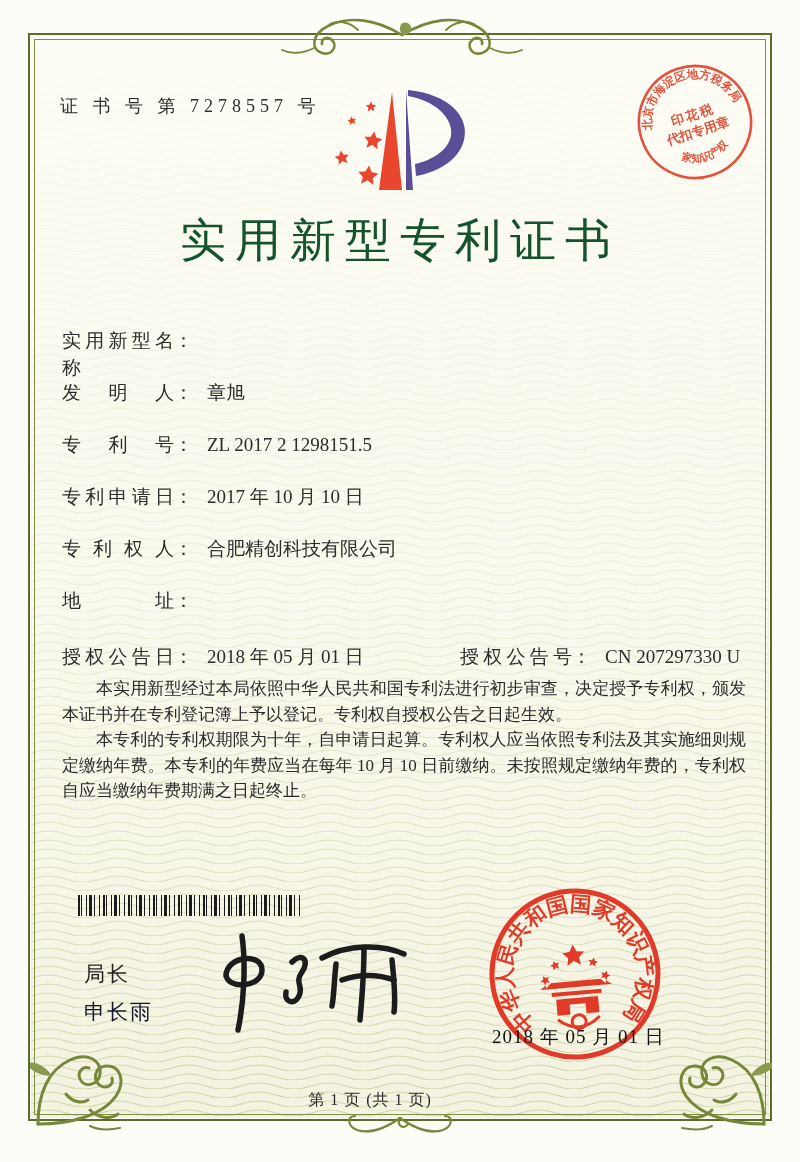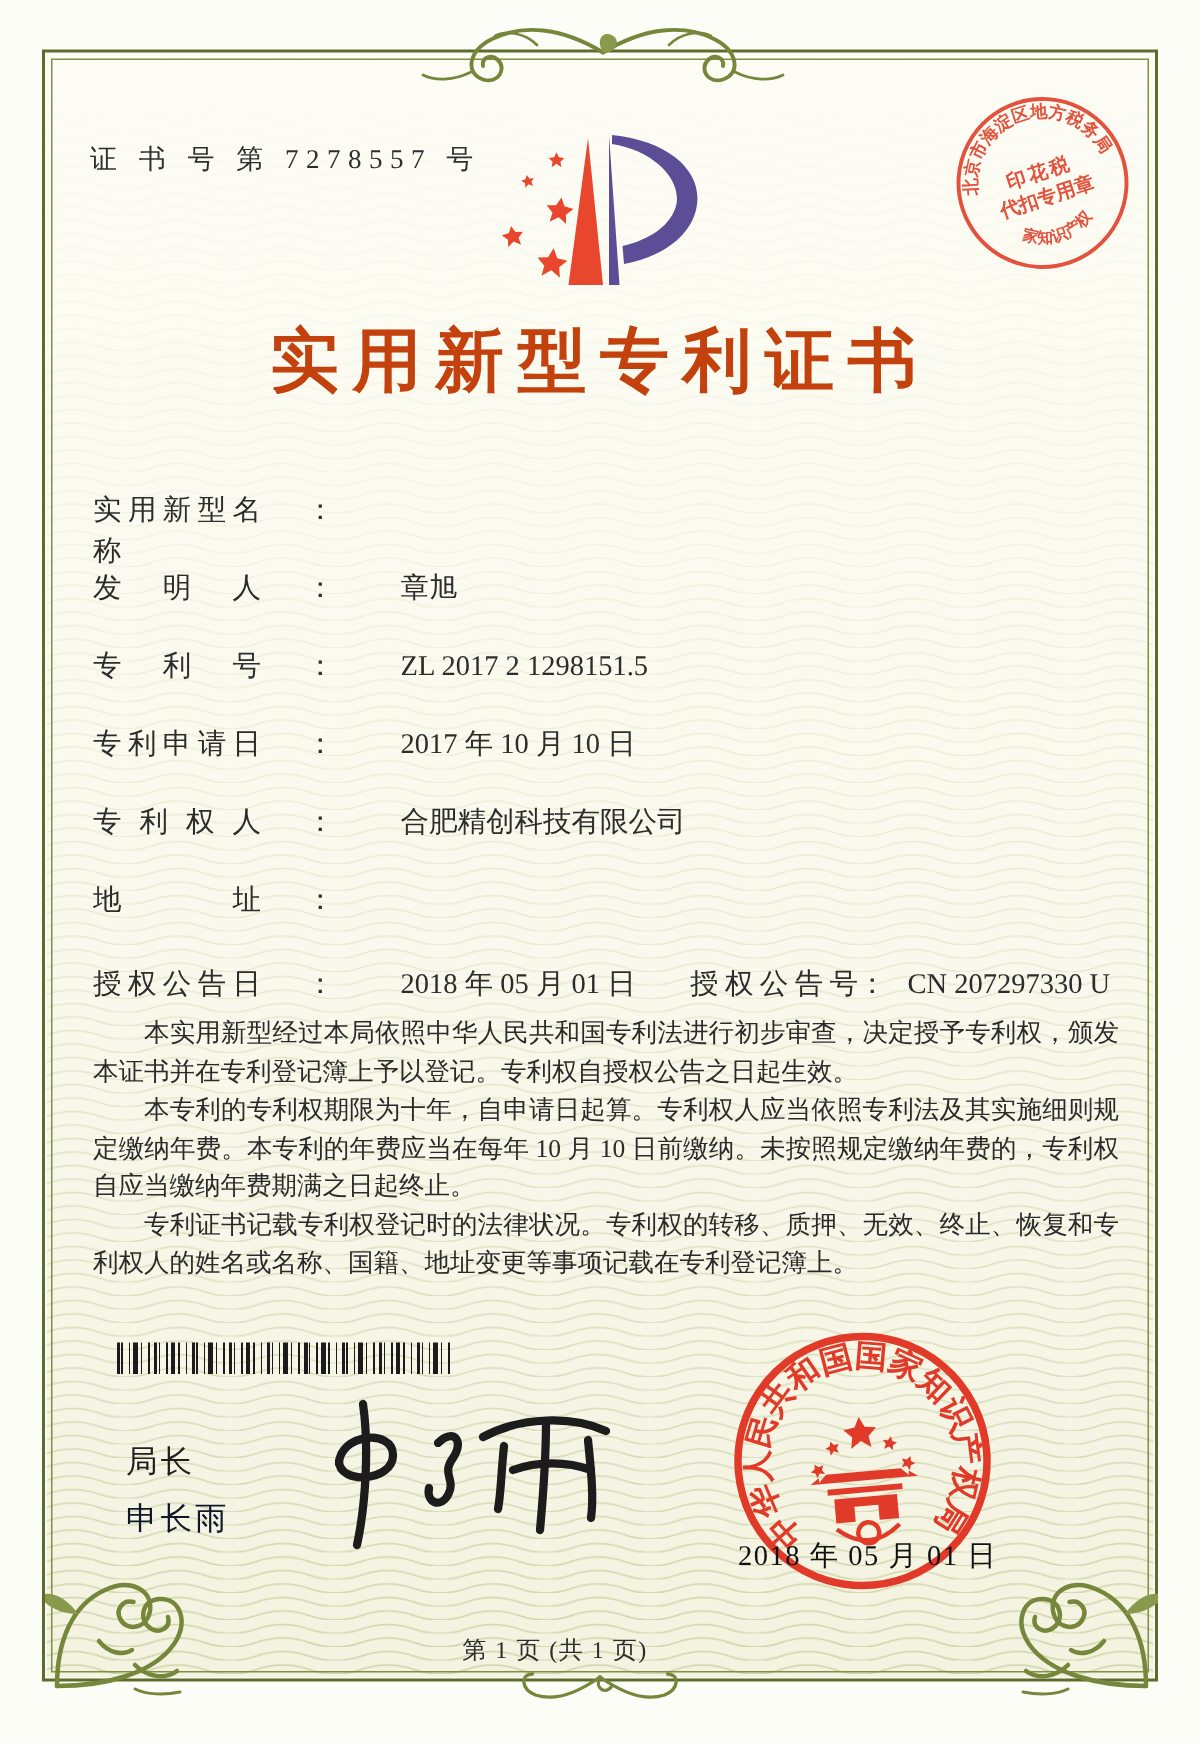--- a/index.html
+++ b/index.html
@@ -12,24 +12,24 @@
   .frame-inner { position:absolute; left:4px; top:4px; right:4px; bottom:4px;
                  border:1px solid #7f8f44; }
   .waves { position:absolute; left:31px; top:36px; width:738px; height:1082px; pointer-events:none; }
 
   .cert-no { position:absolute; left:60px; top:94px; font-size:18px; letter-spacing:5px; color:#2e2e2e; }
 
   .logo { position:absolute; left:318px; top:76px; }
   .stamp { position:absolute; left:627px; top:52px; }
 
   .title { position:absolute; left:0; top:210px; width:100%; text-align:center;
-           font-size:46px; letter-spacing:9px; color:#c2410c; font-weight:700; }
+           font-size:46px; letter-spacing:9px; color:#14532d; font-weight:400; }
 
   .fields { position:absolute; left:62px; top:327px; width:686px; font-size:19px; color:#2c2c2c; }
-  .frow { position:absolute; left:0; display:flex; align-items:flex-start; line-height:27px;gap:30px; }
+  .frow { position:absolute; left:0; display:flex; align-items:flex-start; line-height:27px; }
   .flabel { display:inline-block; width:112px; text-align:justify; text-align-last:justify; }
   .fcolon { display:inline-block; margin-right:14px; }
   .fvalue { display:inline-block; max-width:520px; }
   .grant-right { position:absolute; left:398px; top:0; display:flex; }
 
   .body-text { position:absolute; left:62px; top:676px; width:684px; color:#2a2a2a; }
   .body-text p { font-size:17px; line-height:25.5px; text-indent:2em; text-align:justify; }
 
   .barcode { position:absolute; left:78px; top:895px; width:222px; height:21px;
     background:repeating-linear-gradient(90deg,
@@ -185,21 +185,20 @@
         <span class="flabel">授权公告号</span>
           <span class="fcolon">：</span>
         <span class="fvalue">CN 207297330 U</span>
       </span>
     </div>
   </div>
 
   <div class="body-text">
     <p>本实用新型经过本局依照中华人民共和国专利法进行初步审查，决定授予专利权，颁发本证书并在专利登记簿上予以登记。专利权自授权公告之日起生效。</p>
     <p>本专利的专利权期限为十年，自申请日起算。专利权人应当依照专利法及其实施细则规定缴纳年费。本专利的年费应当在每年 10 月 10 日前缴纳。未按照规定缴纳年费的，专利权自应当缴纳年费期满之日起终止。</p>
-    <p>专利证书记载专利权登记时的法律状况。专利权的转移、质押、无效、终止、恢复和专利权人的姓名或名称、国籍、地址变更等事项记载在专利登记簿上。</p>
   </div>
 
   <div class="barcode"></div>
 
   <div class="sig-role">局长</div>
   <div class="sig-name">申长雨</div>
   <svg class="sig-script" width="230" height="110" viewBox="0 0 230 110">
     <g stroke="#1c1c1c" stroke-width="5.5" fill="none" stroke-linecap="round">
       <path d="M30 48 C30 28 66 24 66 42 C66 60 30 62 30 46"></path>
       <path d="M46 8 C50 36 48 74 42 102"></path>

